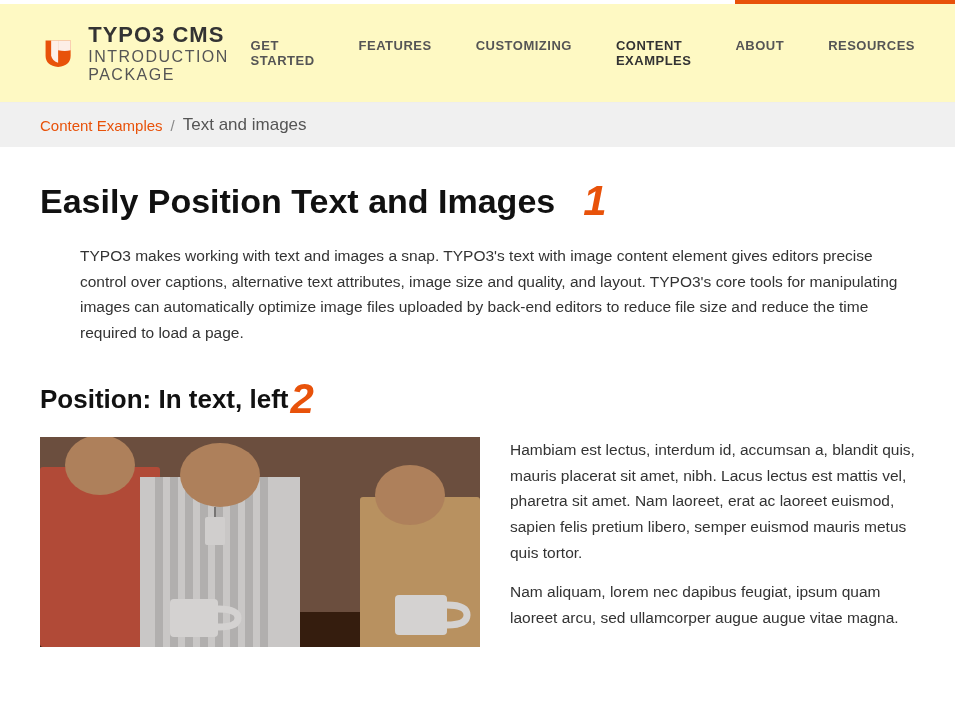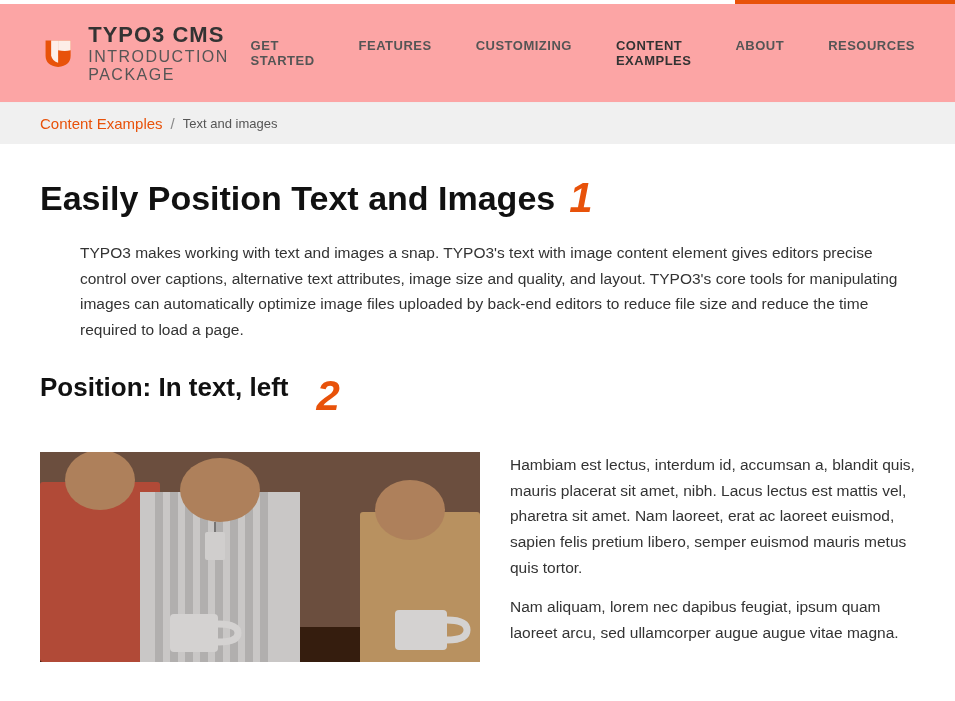--- a/index.html
+++ b/index.html
@@ -10,21 +10,21 @@
       color: #333;
       background: #fff;
     }
 
     
     header {
       display: flex;
       align-items: center;
       padding: 18px 40px;
       border-bottom: 1px solid #eee;
-      background: #fca5a5;
+      background: #fef9c3;
     }
 
     .logo-area {
       display: flex;
       align-items: center;
       gap: 12px;
       text-decoration: none;
       margin-right: auto;
     }
 
@@ -87,37 +87,37 @@
       font-size: 15px;
     }
 
     .breadcrumb-separator {
       color: #888;
       font-size: 15px;
     }
 
     .breadcrumb-current {
       color: #555;
-      font-size: 13px;
+      font-size: 17px;
     }
 
     
     main {
       padding: 30px 40px 40px 40px;
       max-width: 955px;
     }
 
     .page-title {
       font-size: 34px;
       font-weight: 800;
       color: #111;
       margin-bottom: 18px;
       display: flex;
       align-items: center;
-      gap: 14px;
+      gap: 28px;
     }
 
     .section-number {
       font-size: 42px;
       font-weight: 900;
       color: #e8520a;
       font-style: italic;
     }
 
     .intro-text {
@@ -126,23 +126,24 @@
       color: #333;
       margin-bottom: 30px;
       max-width: 900px;
       margin-left: 40px;
     }
 
     .section-title {
       font-size: 26px;
       font-weight: 800;
       color: #111;
-      margin-bottom: 32px;
-      display: flex;
-      gap: 28px;
+      margin-bottom: 14px;
+      display: flex;
+      align-items: center;
+      gap: 2px;
     }
 
     .content-section {
       display: flex;
       gap: 30px;
       align-items: flex-start;
     }
 
     .section-image {
       width: 440px;

